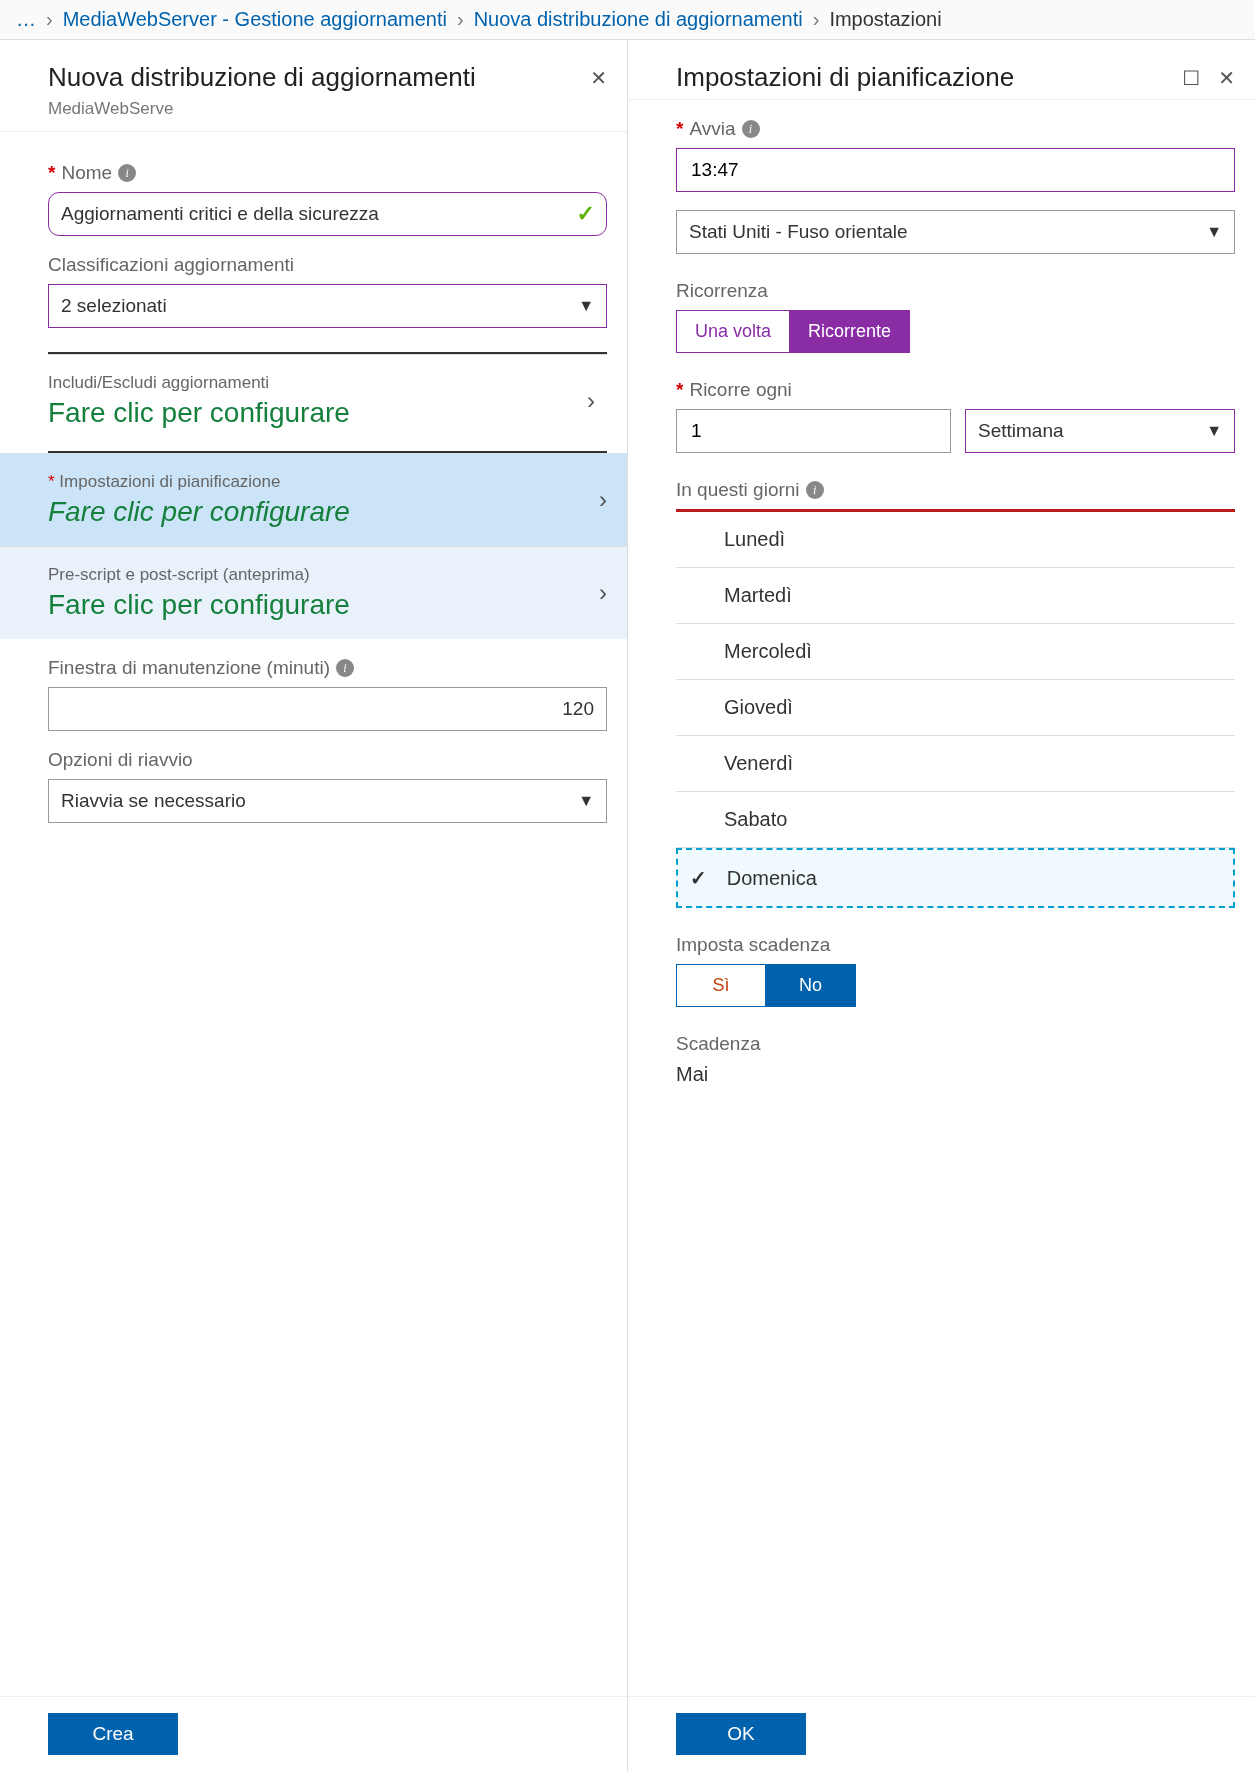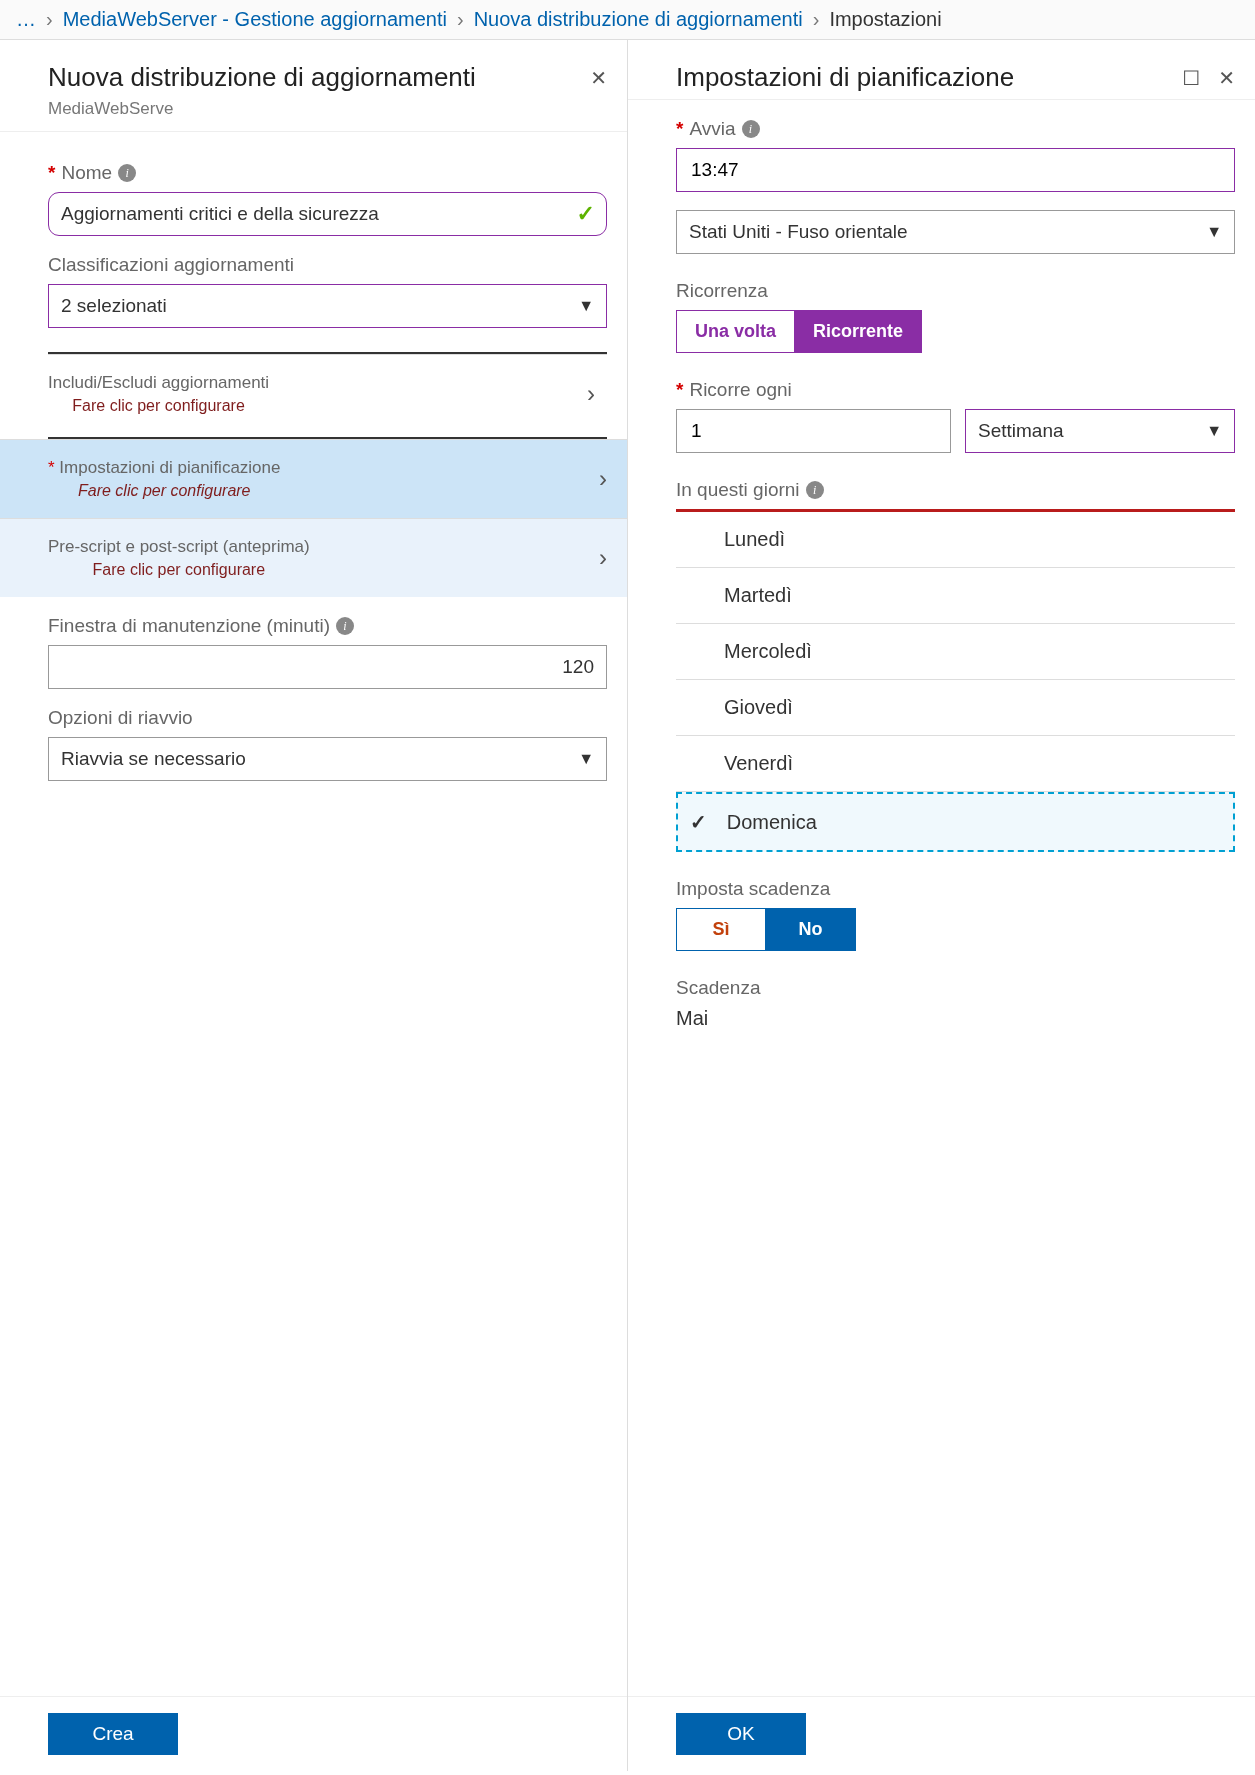--- a/index.html
+++ b/index.html
@@ -170,22 +170,22 @@
     .nav-row-content {
       display: flex;
       flex-direction: column;
       gap: 4px;
     }
     .nav-row .row-title {
       color: #666;
       font-size: 17px;
     }
     .nav-row .row-action {
-      color: #7f1d1d;
-      font-size: 16px;
+      color: #15803d;
+      font-size: 28px;
       text-align: center;
     }
     .nav-row.selected {
       background: #cce4f7;
       margin-left: -48px;
       margin-right: -20px;
       padding-left: 48px;
       padding-right: 20px;
     }
     .nav-row.selected .row-action {
@@ -241,21 +241,20 @@
       font-size: 18px;
     }
     .time-input {
       flex: 1;
       padding: 10px 14px;
       border: 1px solid #8a2da5;
       font-size: 19px;
     }
     .toggle-group {
       display: flex;
-      font-weight: bold;
     }
     .toggle-btn {
       padding: 10px 18px;
       font-size: 18px;
       cursor: pointer;
       border: 1px solid #8a2da5;
       background: #fff;
       color: #8a2da5;
     }
     .toggle-btn.active-purple {
@@ -473,20 +472,23 @@
           </div>
         <div class="day-row">
             <span class="day-label">Mercoledì</span>
           </div>
         <div class="day-row">
             <span class="day-label">Giovedì</span>
           </div>
         <div class="day-row">
             <span class="day-label">Venerdì</span>
           </div>
+        <div class="day-row">
+            <span class="day-label">Sabato</span>
+          </div>
         <div class="day-row selected">
           <span class="checkbox-checked">✓</span>
           <span class="day-label" style="padding-left:0">Domenica</span>
         </div>
       </div>
 
       <div class="form-label section-gap">
         <span>Imposta scadenza</span>
       </div>
       <div class="toggle-group">

